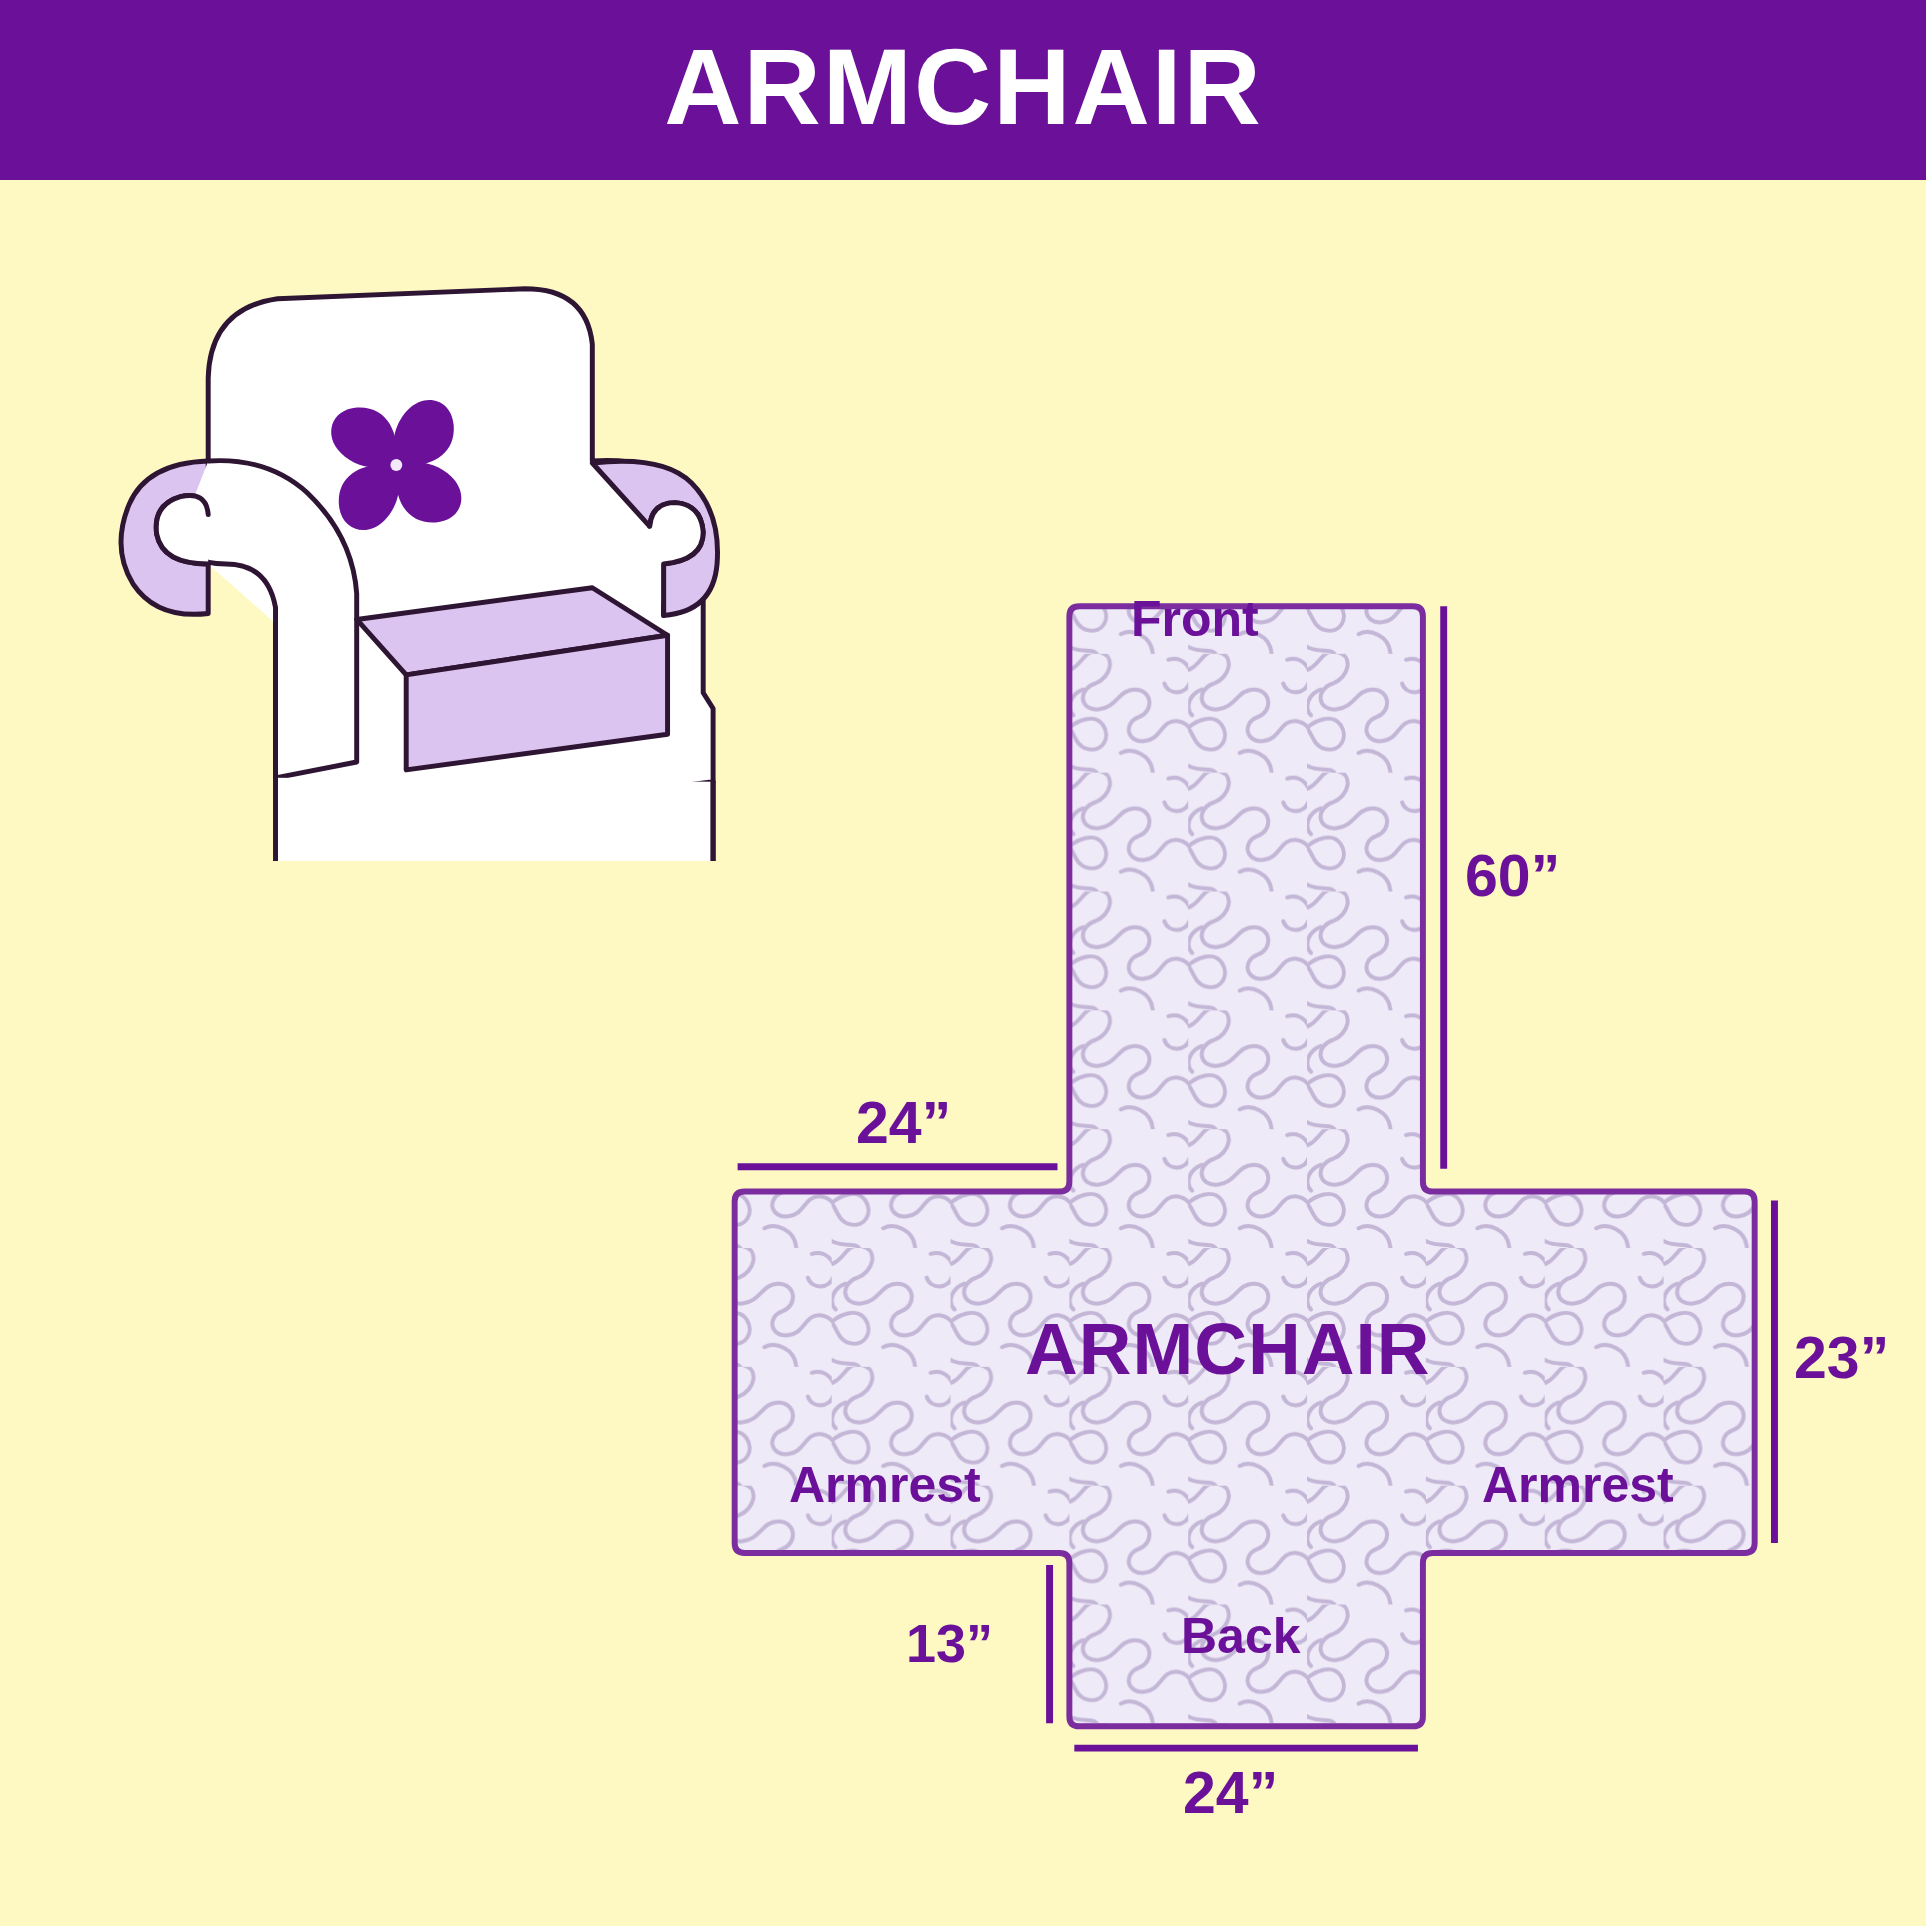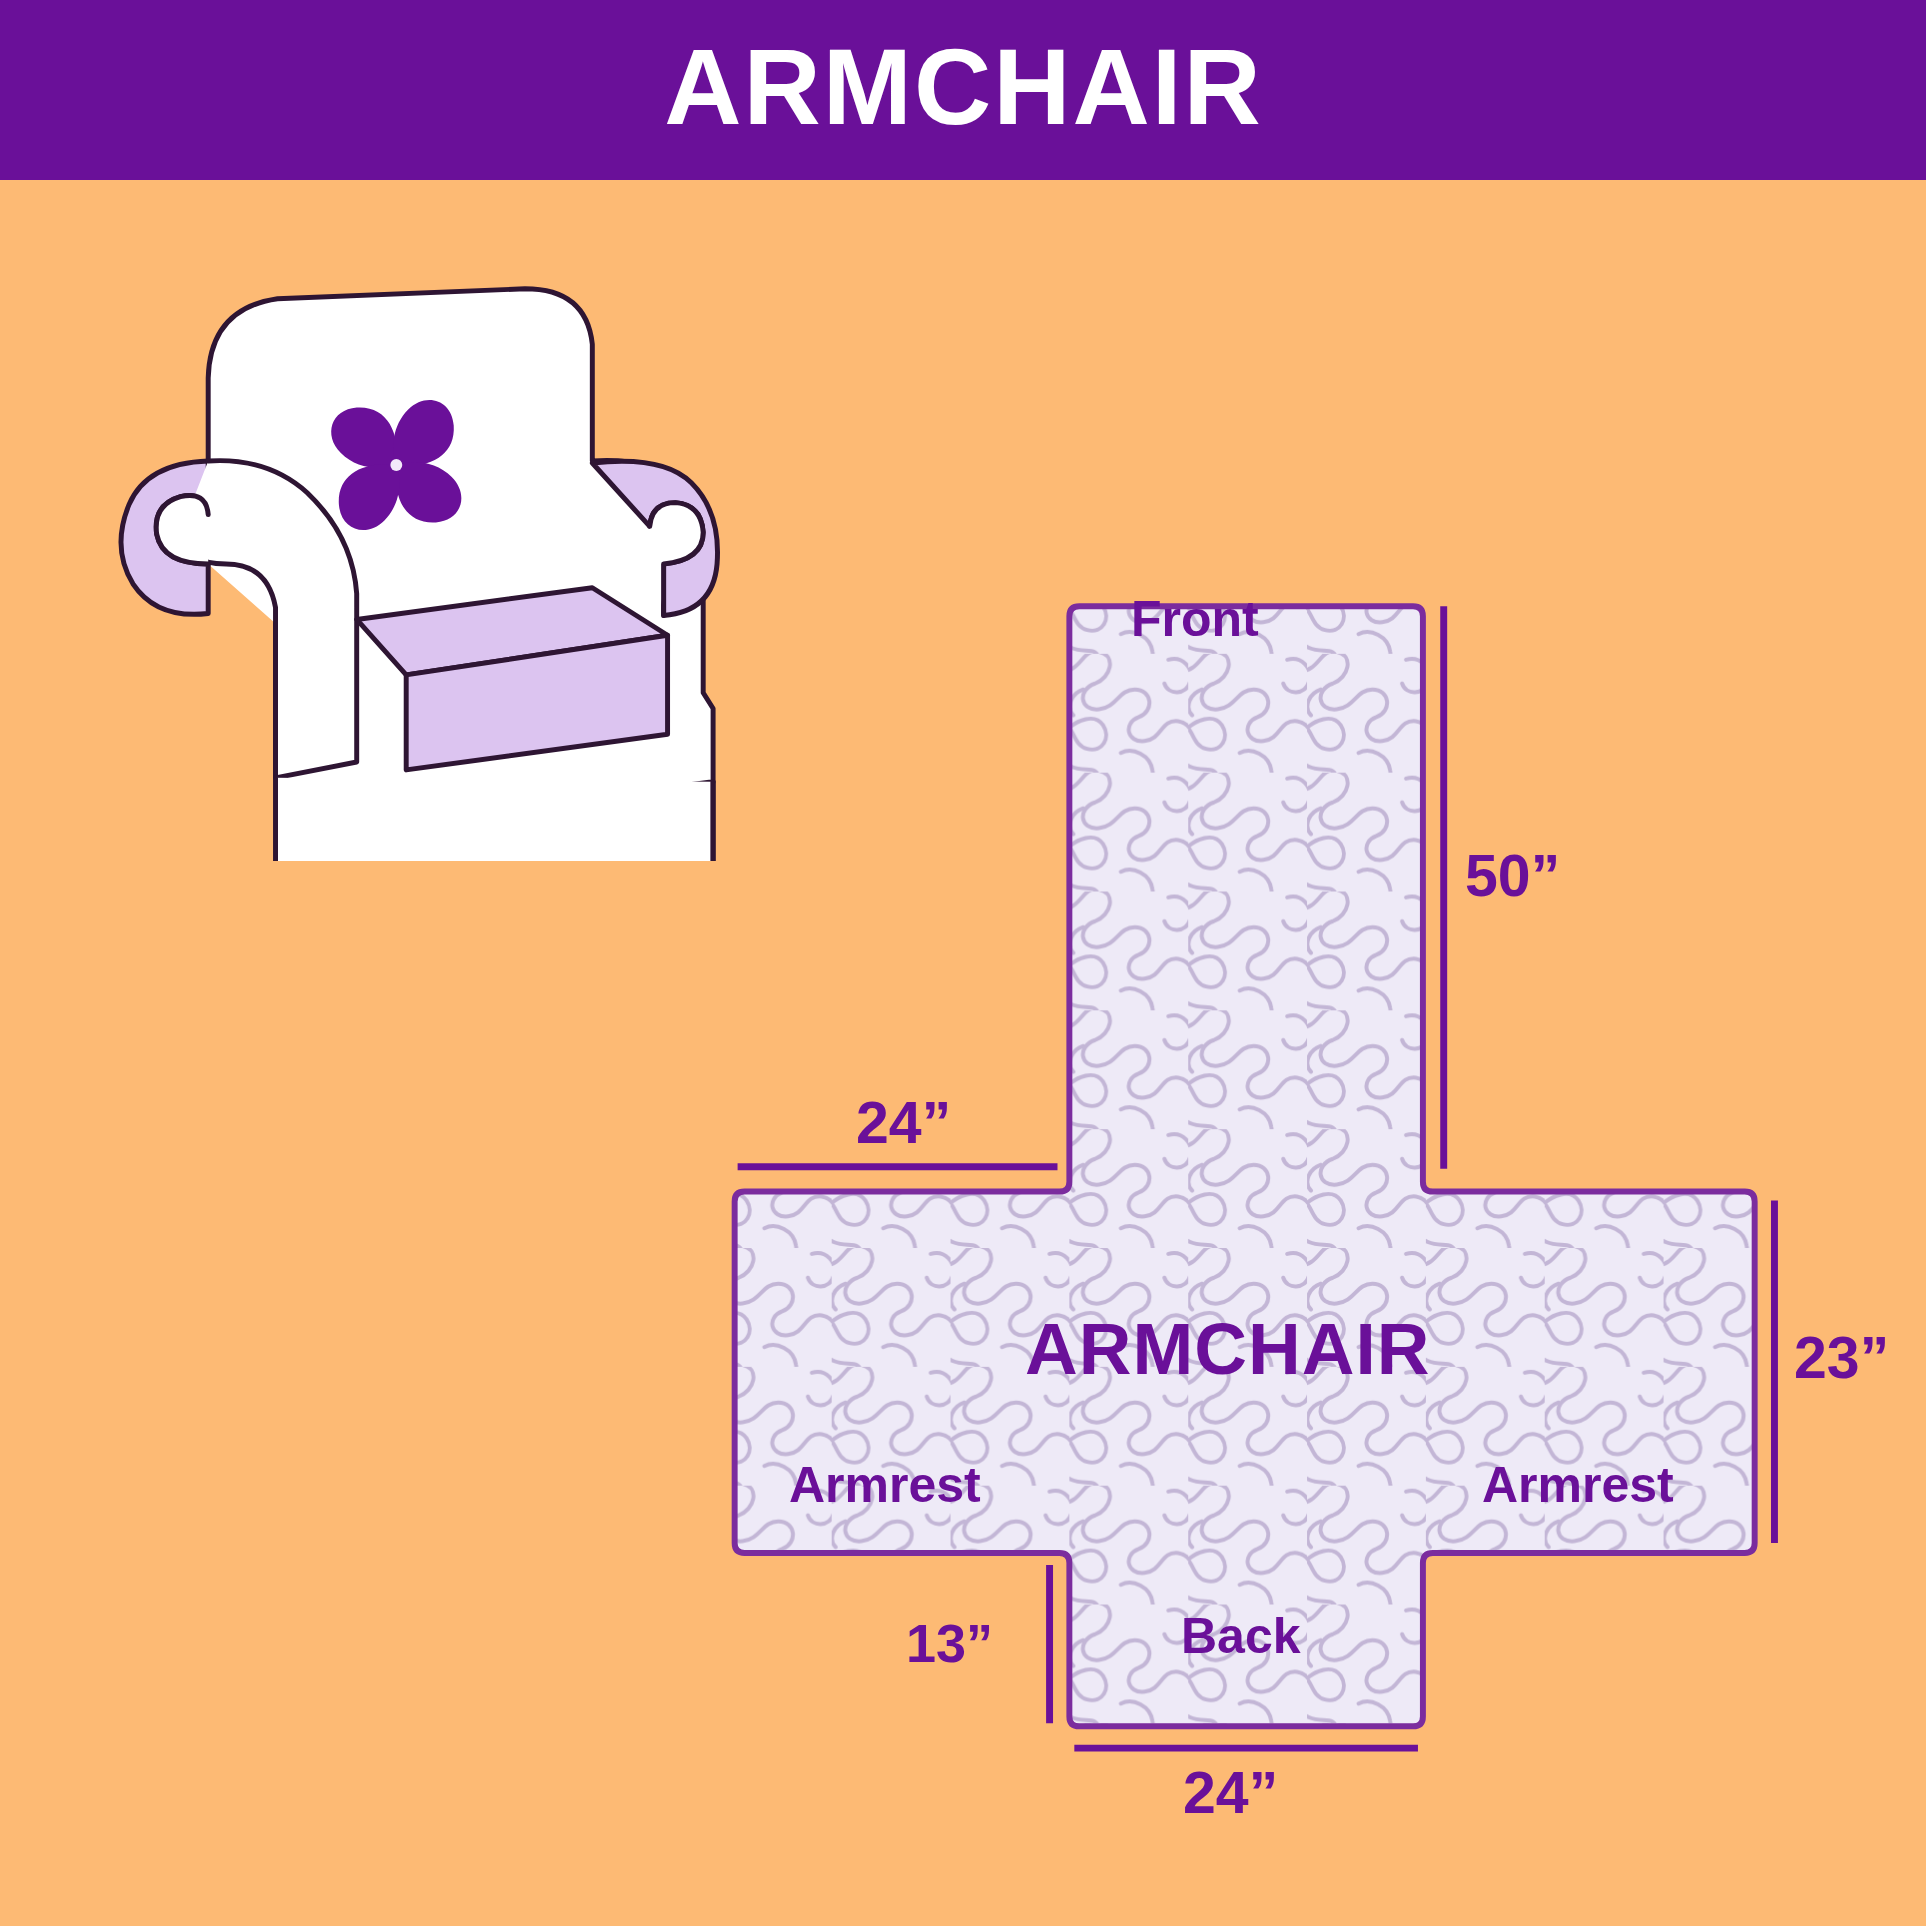--- a/index.html
+++ b/index.html
@@ -4,21 +4,21 @@
 <style>
   html, body {
     margin: 0;
     padding: 0;
     background: #ffffff;
   }
   #page {
     position: relative;
     width: 1927px;
     height: 1927px;
-    background: #fdba74;
+    background: #fef9c3;
     overflow: hidden;
     font-family: "Liberation Sans", sans-serif;
   }
 
   
   #header-banner {
     position: absolute;
     left: 0;
     top: 0;
     width: 1927px;
@@ -179,21 +179,21 @@
   <div class="diag-label" id="label-back">Front</div>
 
   <div class="diag-label" id="label-armchair">ARMCHAIR</div>
 
   <div class="diag-label" id="label-armrest-l">Armrest</div>
 
   <div class="diag-label" id="label-armrest-r">Armrest</div>
 
   <div class="diag-label" id="label-front">Back</div>
 
-  <div class="diag-label" id="dim-40">50”</div>
+  <div class="diag-label" id="dim-40">60”</div>
 
   <div class="diag-label" id="dim-23">23”</div>
 
   <div class="diag-label" id="dim-24t">24”</div>
 
   <div class="diag-label" id="dim-24b">24”</div>
 
   <div class="diag-label" id="dim-13">13”</div>
 
 </div>

